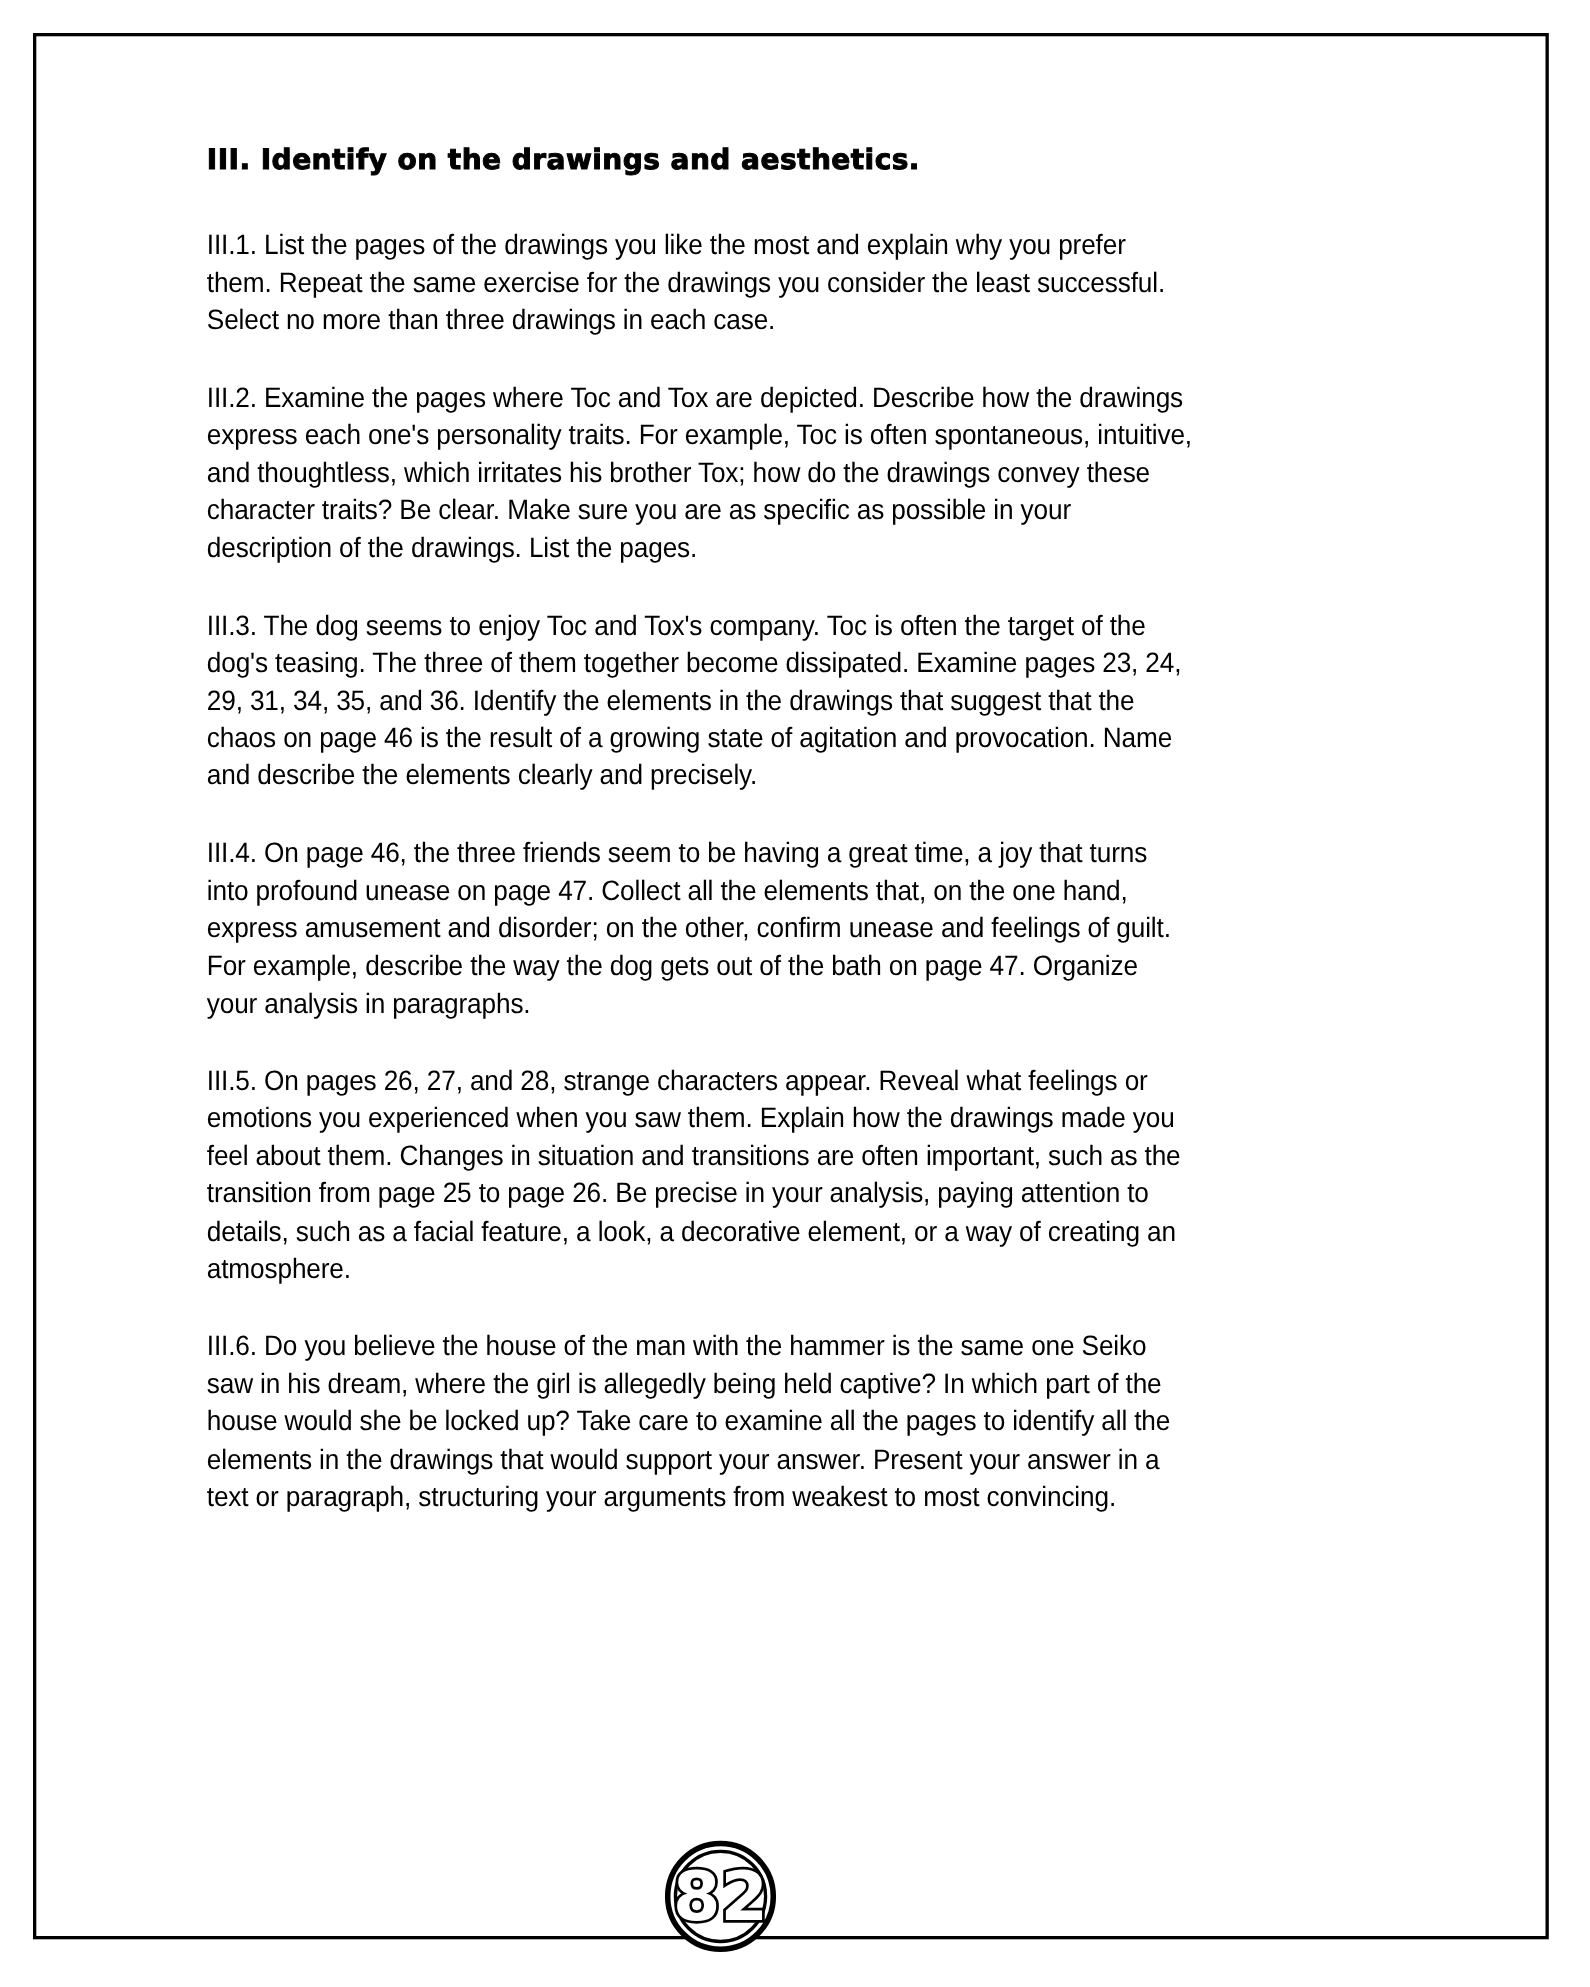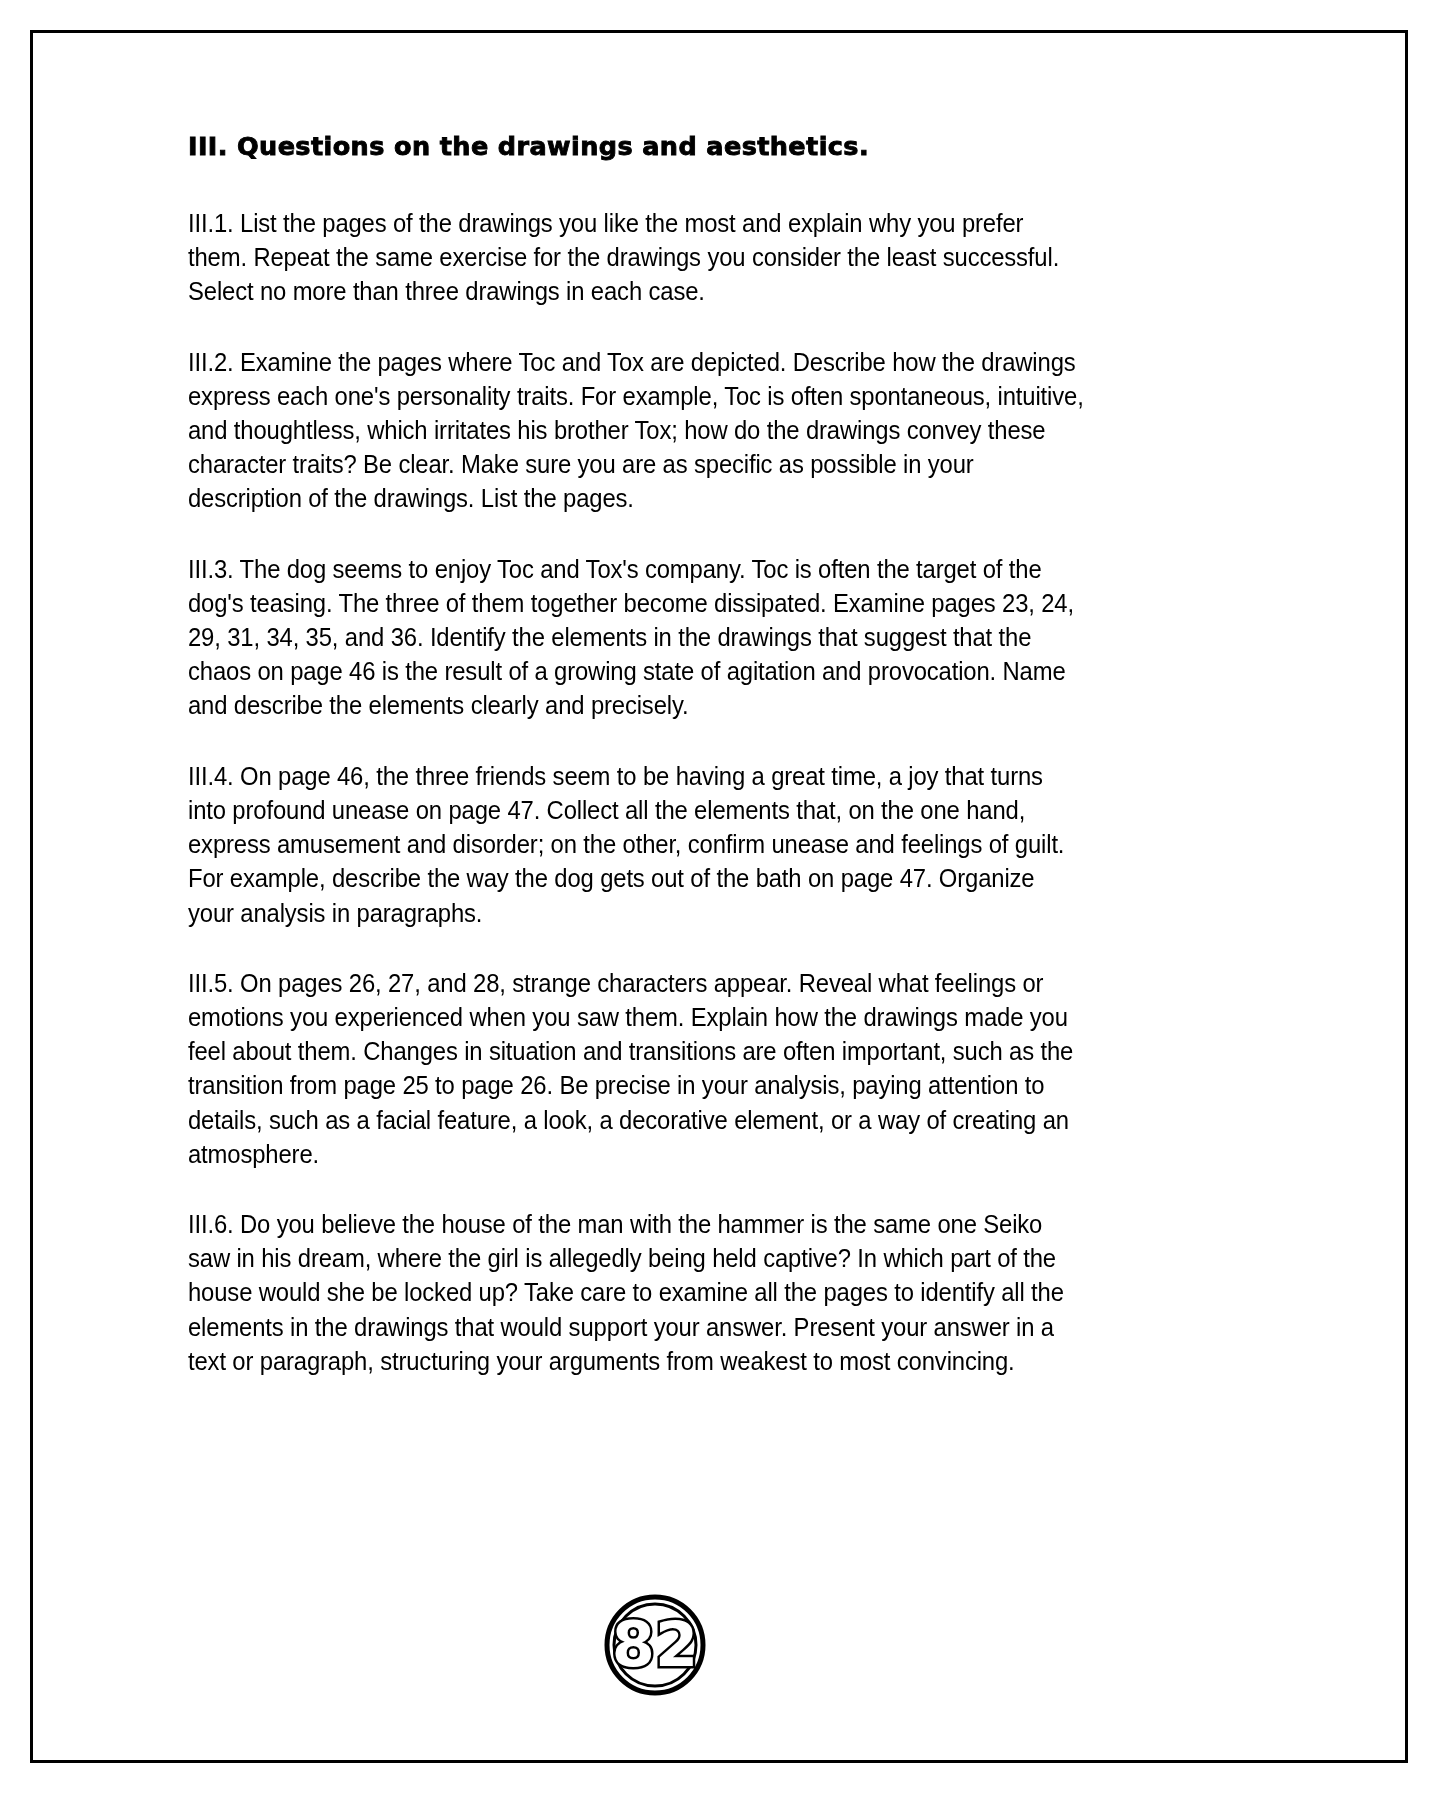--- a/index.html
+++ b/index.html
@@ -60,21 +60,21 @@
   }
 
   .para:last-child {
     margin-bottom: 0;
   }
 
   
   .page-number-badge {
     position: absolute;
     left: 603px;
-    top: 1593px;
+    top: 1672px;
     width: 104px;
     height: 104px;
   }
 
   .page-number-badge svg {
     display: block;
     width: 104px;
     height: 104px;
   }
 
@@ -90,21 +90,21 @@
 </style>
 </head>
 <body>
 
 <div class="page">
 
   <div class="page-frame"></div>
 
   <div class="content">
 
-    <h2 class="section-heading">III. Questions on the drawings and aesthetics.</h2>
+    <h2 class="section-heading">III. Identify on the drawings and aesthetics.</h2>
 
     <p class="para">III.1. List the pages of the drawings you like the most and explain why you prefer them. Repeat the same exercise for the drawings you consider the least successful. Select no more than three drawings in each case.</p>
     <p class="para">III.2. Examine the pages where Toc and Tox are depicted. Describe how the drawings express each one's personality traits. For example, Toc is often spontaneous, intuitive, and thoughtless, which irritates his brother Tox; how do the drawings convey these character traits? Be clear. Make sure you are as specific as possible in your description of the drawings. List the pages.</p>
     <p class="para">III.3. The dog seems to enjoy Toc and Tox's company. Toc is often the target of the dog's teasing. The three of them together become dissipated. Examine pages 23, 24, 29, 31, 34, 35, and 36. Identify the elements in the drawings that suggest that the chaos on page 46 is the result of a growing state of agitation and provocation. Name and describe the elements clearly and precisely.</p>
     <p class="para">III.4. On page 46, the three friends seem to be having a great time, a joy that turns into profound unease on page 47. Collect all the elements that, on the one hand, express amusement and disorder; on the other, confirm unease and feelings of guilt. For example, describe the way the dog gets out of the bath on page 47. Organize your analysis in paragraphs.</p>
     <p class="para">III.5. On pages 26, 27, and 28, strange characters appear. Reveal what feelings or emotions you experienced when you saw them. Explain how the drawings made you feel about them. Changes in situation and transitions are often important, such as the transition from page 25 to page 26. Be precise in your analysis, paying attention to details, such as a facial feature, a look, a decorative element, or a way of creating an atmosphere.</p>
     <p class="para">III.6. Do you believe the house of the man with the hammer is the same one Seiko saw in his dream, where the girl is allegedly being held captive? In which part of the house would she be locked up? Take care to examine all the pages to identify all the elements in the drawings that would support your answer. Present your answer in a text or paragraph, structuring your arguments from weakest to most convincing.</p>
 
   </div>
 

